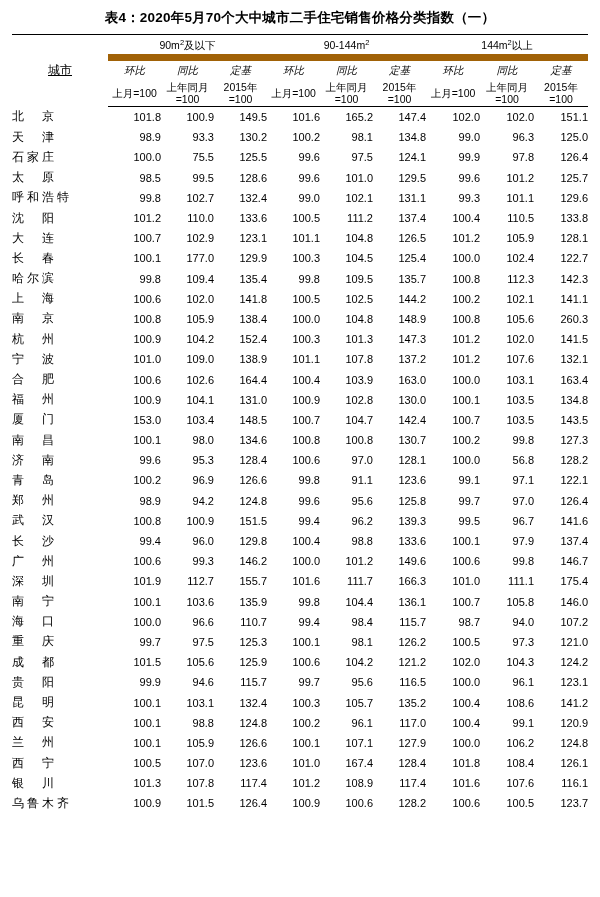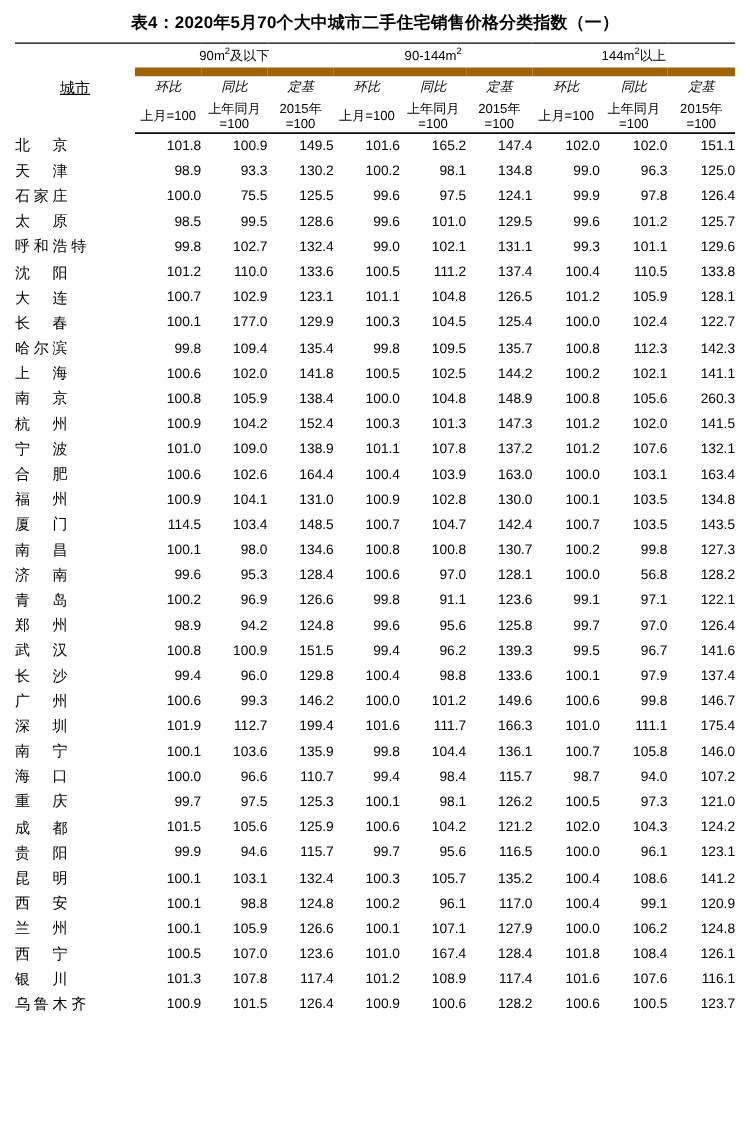--- a/index.html
+++ b/index.html
@@ -307,21 +307,21 @@
           <td class="num">131.0</td>
           <td class="num">100.9</td>
           <td class="num">102.8</td>
           <td class="num">130.0</td>
           <td class="num">100.1</td>
           <td class="num">103.5</td>
           <td class="num">134.8</td>
         </tr>
         <tr class="datarow">
           <td class="city">厦　门</td>
-          <td class="num">114.5</td>
+          <td class="num">153.0</td>
           <td class="num">103.4</td>
           <td class="num">148.5</td>
           <td class="num">100.7</td>
           <td class="num">104.7</td>
           <td class="num">142.4</td>
           <td class="num">100.7</td>
           <td class="num">103.5</td>
           <td class="num">143.5</td>
         </tr>
         <tr class="datarow">
@@ -405,21 +405,21 @@
           <td class="num">101.2</td>
           <td class="num">149.6</td>
           <td class="num">100.6</td>
           <td class="num">99.8</td>
           <td class="num">146.7</td>
         </tr>
         <tr class="datarow">
           <td class="city">深　圳</td>
           <td class="num">101.9</td>
           <td class="num">112.7</td>
-          <td class="num">199.4</td>
+          <td class="num">155.7</td>
           <td class="num">101.6</td>
           <td class="num">111.7</td>
           <td class="num">166.3</td>
           <td class="num">101.0</td>
           <td class="num">111.1</td>
           <td class="num">175.4</td>
         </tr>
         <tr class="datarow">
           <td class="city">南　宁</td>
           <td class="num">100.1</td>

